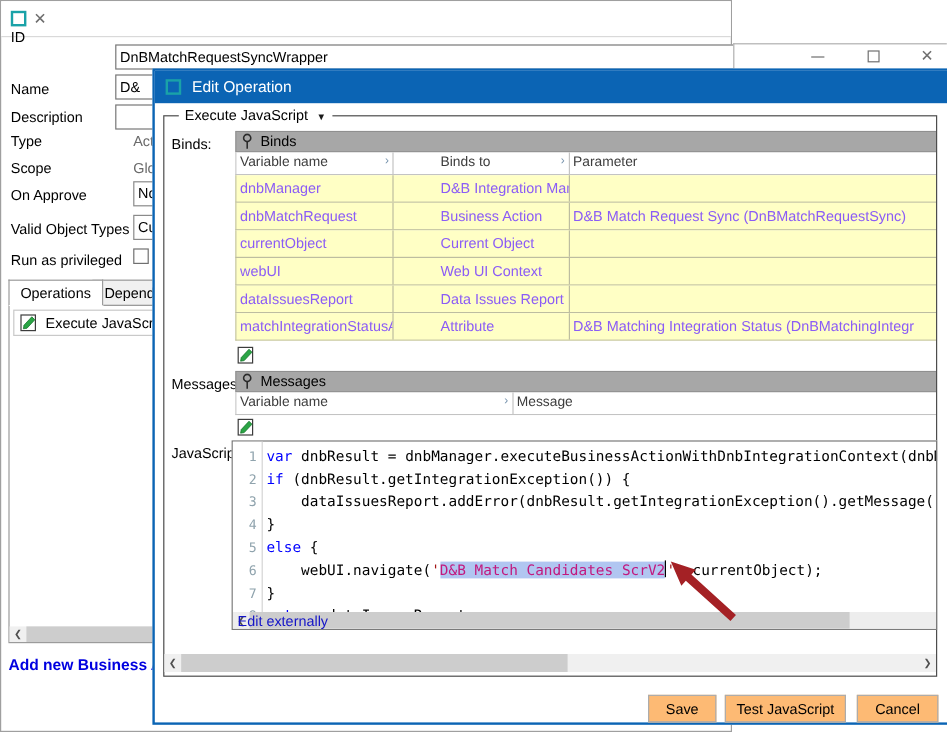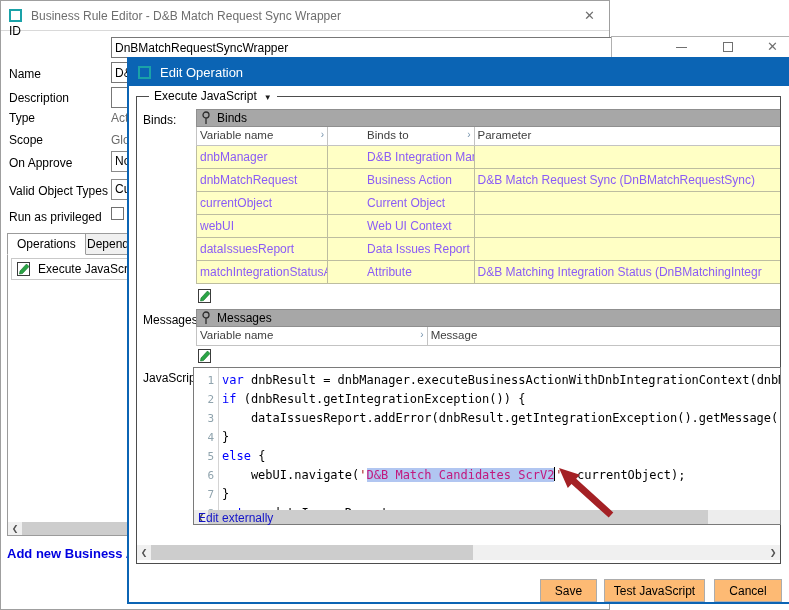--- a/index.html
+++ b/index.html
@@ -9,21 +9,21 @@
   
   #bre-window { position:absolute; left:0; top:0; width:610px; height:610px;
     background:#fff; border:1px solid #9f9f9f; z-index:1; }
   #bre-titlebar { position:absolute; left:0; top:0; right:0; height:30px; background:#fff;
     border-bottom:1px solid #d9d9d9; display:flex; align-items:center; padding:0 8px; }
   .app-icon { width:13px; height:13px; border:2px solid #1aa2a8; background:transparent; flex:0 0 auto; }
   #bre-title { font-size:12px; color:#6e6e6e; margin-left:9px; flex:1 1 auto;
     white-space:nowrap; overflow:hidden; }
   .close-x { color:#6e6e6e; font-size:13px; cursor:default; padding:0 6px; }
   .fld-label { position:absolute; left:8px; font-size:12px; color:#000; white-space:nowrap; }
-  .fld-input { position:absolute; left:110px; width:558px; height:21px; border:1px solid #777;
+  .fld-input { position:absolute; left:95px; width:558px; height:21px; border:1px solid #777;
     background:#fff; font-size:12px; font-family:"Liberation Sans",sans-serif; padding:0 3px; color:#000; }
   .fld-static { position:absolute; left:110px; font-size:12px; color:#6a6a6a; white-space:nowrap; }
   .fld-combo { position:absolute; left:110px; width:494px; height:21px; border:1px solid #8a8a8a;
     background:#fff; font-size:12px; color:#000; padding:2px 3px; white-space:nowrap; }
   #run-checkbox { position:absolute; left:110px; top:206px; width:13px; height:13px;
     border:1px solid #707070; background:#fff; }
   .tab { position:absolute; top:232px; height:22px; font-size:12px; padding:3px 9px;
     border:1px solid #9b9b9b; white-space:nowrap; }
   #tab-operations { left:6px; background:#fff; border-bottom:1px solid #fff; z-index:2; }
   #tab-dependencies { left:76px; background:#f0f0f0; }
@@ -113,21 +113,20 @@
   #btn-cancel { left:585px; width:68px; }
 
   #red-arrow { position:absolute; left:410px; top:403px; width:85px; height:58px; z-index:5; }
 </style>
 </head>
 <body>
 
 <div id="bre-window">
   <div id="bre-titlebar">
     <span class="app-icon"></span>
-    <span id="bre-title">Business Rule Editor - D&amp;B Match Request Sync Wrapper</span>
     <span class="close-x">✕</span>
   </div>
 
   <div class="fld-label" style="top:23px">ID</div>
   <input class="fld-input" style="top: 36px;" value="DnBMatchRequestSyncWrapper">
 
   <div class="fld-label" style="top:66px">Name</div>
   <input class="fld-input" style="top: 61px;" value="D&amp;">
 
   <div class="fld-label" style="top:90px">Description</div>

